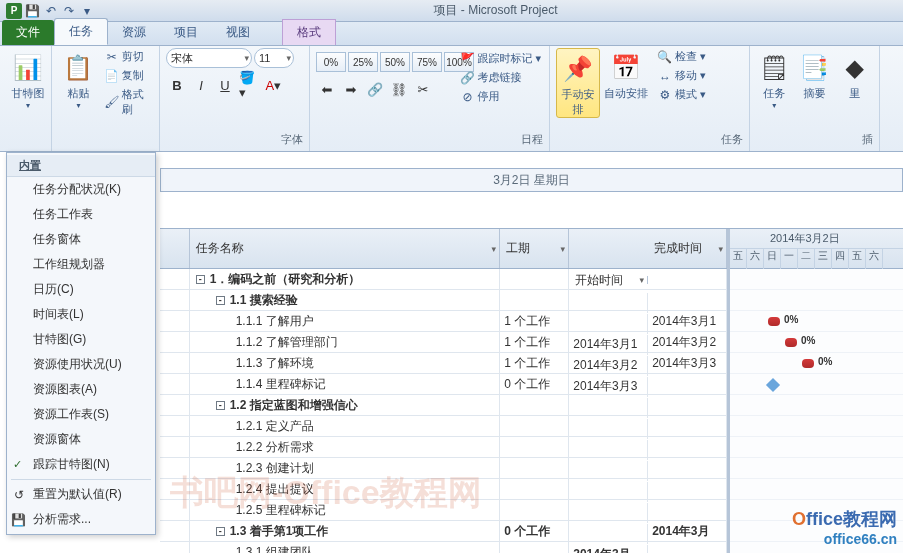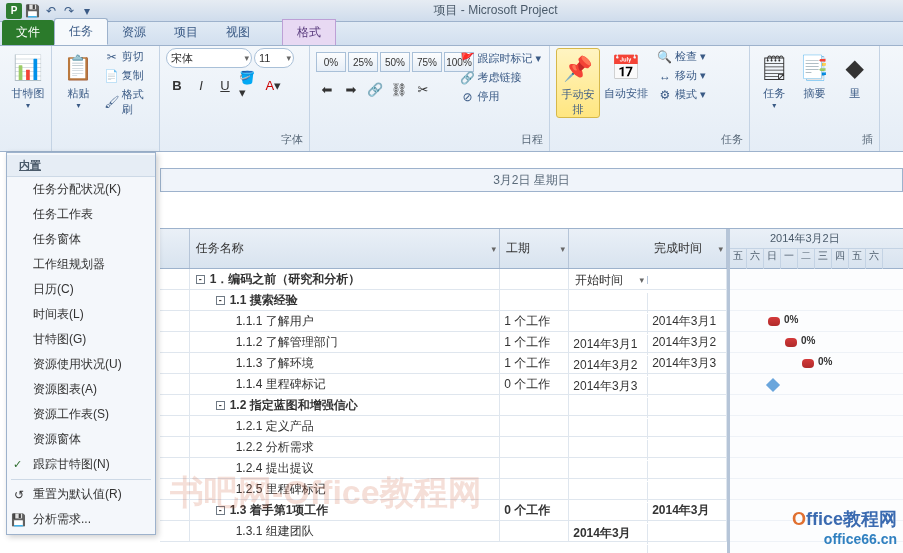--- a/index.html
+++ b/index.html
@@ -401,20 +401,29 @@
           <div class="gc col-name ind" style="padding-left: 46px;">
             <span>1.2.2 分析需求</span>
           </div>
           <div class="gc col-dur"></div>
           <div class="gc col-start"></div>
           <div class="gc col-finish"></div>
         </div>
         <div class="gr">
           <div class="gc col-info"></div>
           <div class="gc col-name ind" style="padding-left: 46px;">
+            <span>1.2.3 创建计划</span>
+          </div>
+          <div class="gc col-dur"></div>
+          <div class="gc col-start"></div>
+          <div class="gc col-finish"></div>
+        </div>
+        <div class="gr">
+          <div class="gc col-info"></div>
+          <div class="gc col-name ind" style="padding-left: 46px;">
             <span>1.2.4 提出提议</span>
           </div>
           <div class="gc col-dur"></div>
           <div class="gc col-start"></div>
           <div class="gc col-finish"></div>
         </div>
         <div class="gr">
           <div class="gc col-info"></div>
           <div class="gc col-name ind" style="padding-left: 46px;">
             <span>1.2.5 里程碑标记</span>

